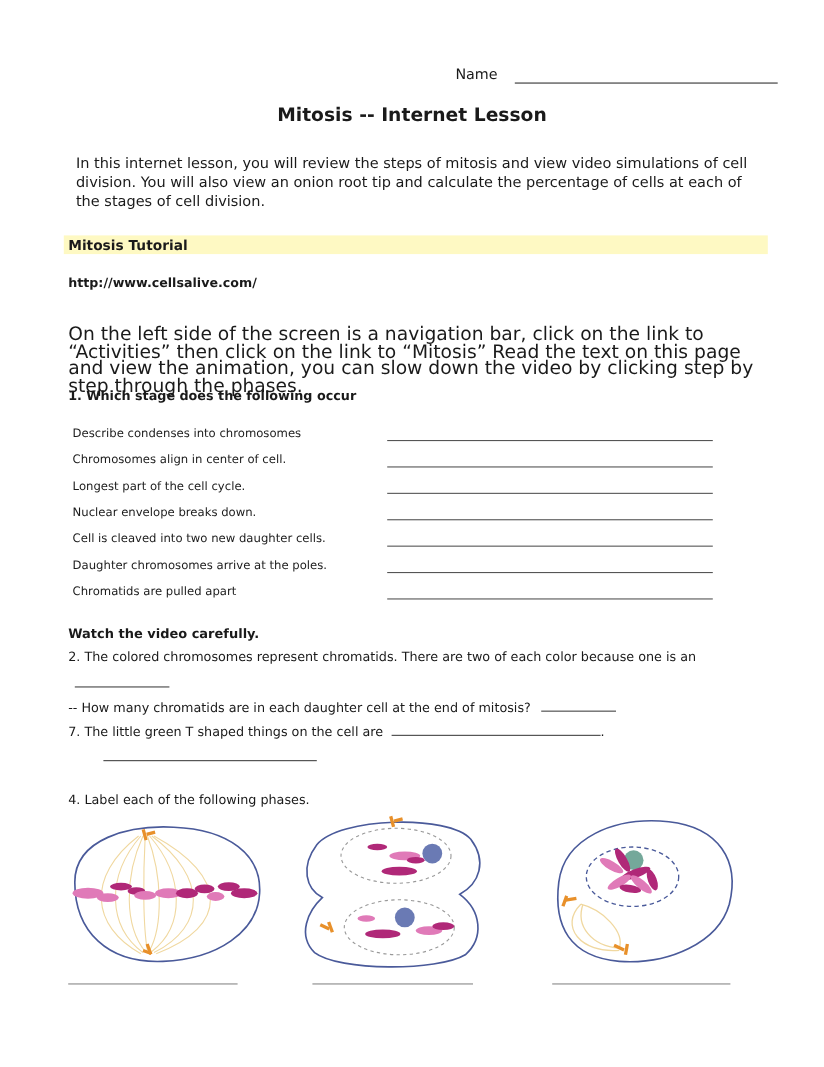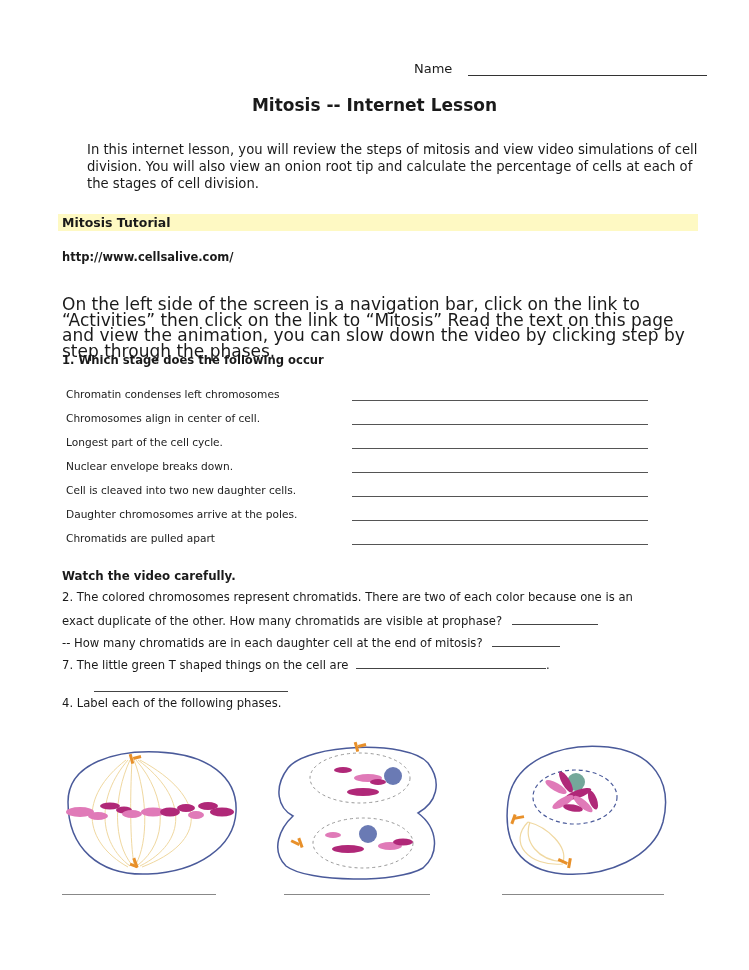--- a/index.html
+++ b/index.html
@@ -4,21 +4,21 @@
   <style>
     html, body { margin: 0; padding: 0; background: #ffffff; }
     body {
       width: 749px; height: 970px; position: relative; overflow: hidden;
       font-family: "DejaVu Sans", sans-serif; color: #1a1a1a;
     }
     .abs { position: absolute; gap: 10px; }
     .name-row { left: 414px; top: 61px; font-size: 13px; display: flex; align-items: flex-end; }
     .name-line { display: inline-block; width: 239px; border-bottom: 1px solid #333; margin-left: 6px; height: 13px; }
     .title { left: 0; width: 749px; top: 95px; text-align: center; font-size: 17px; font-weight: bold; }
-    .intro { left: 87px; top: 141px; width: 620px; font-size: 13.2px; line-height: 17px; }
+    .intro { left: 69px; top: 141px; width: 620px; font-size: 13.2px; line-height: 17px; }
     .section-bar { left: 58px; top: 214px; width: 640px; height: 17px; background: #fef9c3; }
     .section-bar span { position: absolute; left: 4px; top: 1px; font-size: 12.5px; font-weight: bold; }
     .url { left: 62px; top: 250px; font-size: 11.5px; font-weight: bold; }
     .para { left: 62px; top: 277px; width: 640px; font-size: 17px; line-height: 15.5px; margin-top: 20px; }
     .q1 { left: 62px; top: 353px; font-size: 11.6px; font-weight: bold; }
     .stage-row { position: absolute; left: 66px; width: 584px; height: 20px; font-size: 10.6px; }
     .stage-row .lbl { position: absolute; left: 0; top: 4px; }
     .stage-row .ans { position: absolute; left: 286px; top: 16px; width: 296px; border-bottom: 1px solid #555; }
     .watch { left: 62px; top: 569px; font-size: 11.8px; font-weight: bold; }
     .line-text { position: absolute; left: 62px; font-size: 11.6px; white-space: nowrap; }
@@ -42,21 +42,21 @@
   <span>Mitosis Tutorial</span>
 </div>
 
 <div class="abs url">http://www.cellsalive.com/</div>
 
 <div class="abs para">On the left side of the screen is a navigation bar, click on the link to “Activities” then click on the link to “Mitosis”  Read the text on this page and view the animation, you can slow down the video by clicking step by step through the phases.</div>
 
 <div class="abs q1">1. Which stage does the following occur</div>
 
 <div class="stage-row" style="top:384px">
-  <span class="lbl">Chromatin condenses left chromosomes</span>
+  <span class="lbl">Describe condenses into chromosomes</span>
   <span class="ans"></span>
 </div>
 <div class="stage-row" style="top:408px">
   <span class="lbl">Chromosomes align in center of cell.</span>
   <span class="ans"></span>
 </div>
 <div class="stage-row" style="top:432px">
   <span class="lbl">Longest part of the cell cycle.</span>
   <span class="ans"></span>
 </div>
@@ -75,39 +75,38 @@
 <div class="stage-row" style="top:528px">
   <span class="lbl">Chromatids are pulled apart</span>
   <span class="ans"></span>
 </div>
 
 <div class="abs watch">Watch the video carefully.</div>
 
 <div class="line-text" style="top:590px">2. The colored chromosomes represent chromatids. There are two of each color because one is an</div>
 
 <div class="line-text" style="top:613px">
-  <span>exact duplicate of the other.   How many chromatids are visible at prophase?</span>
   <span class="blank" style="width:86px;margin-left:6px"></span>
 </div>
 
 <div class="line-text" style="top:635px">
   <span>-- How many chromatids are in each daughter cell at the end of mitosis?</span>
   <span class="blank" style="width:68px;margin-left:6px"></span>
 </div>
 
 <div class="line-text" style="top:657px">
   <span>7.  The little green T shaped things on the cell are</span>
   <span class="blank" style="width:190px;margin-left:4px"></span><span>.</span>
 </div>
 
 <div class="line-text" style="top:680px;left:88px">
   <span class="blank" style="width:194px;margin-left:6px"></span>
 </div>
 
-<div class="line-text" style="top:696px">4.  Label each of the following phases.</div>
+<div class="line-text" style="top:720px">4.  Label each of the following phases.</div>
 
 <svg class="cell-svg" style="left:58px;top:742px" width="190" height="140" viewBox="0 0 190 140">
   <path d="M10,60 C10,20 60,8 100,10 C150,12 180,35 178,70 C176,105 140,130 90,132 C40,134 10,105 10,60 Z" fill="#fff" stroke="#4a5a9a" stroke-width="1.5"></path>
   <g stroke="#f0d8a0" stroke-width="1" fill="none">
     <path d="M68,18 C20,55 25,100 70,125"></path>
     <path d="M70,18 C38,55 40,100 72,124"></path>
     <path d="M72,18 C55,55 55,100 74,123"></path>
     <path d="M74,18 C72,55 72,100 76,122"></path>
     <path d="M76,18 C90,55 90,100 78,122"></path>
     <path d="M78,18 C110,55 110,100 80,123"></path>

